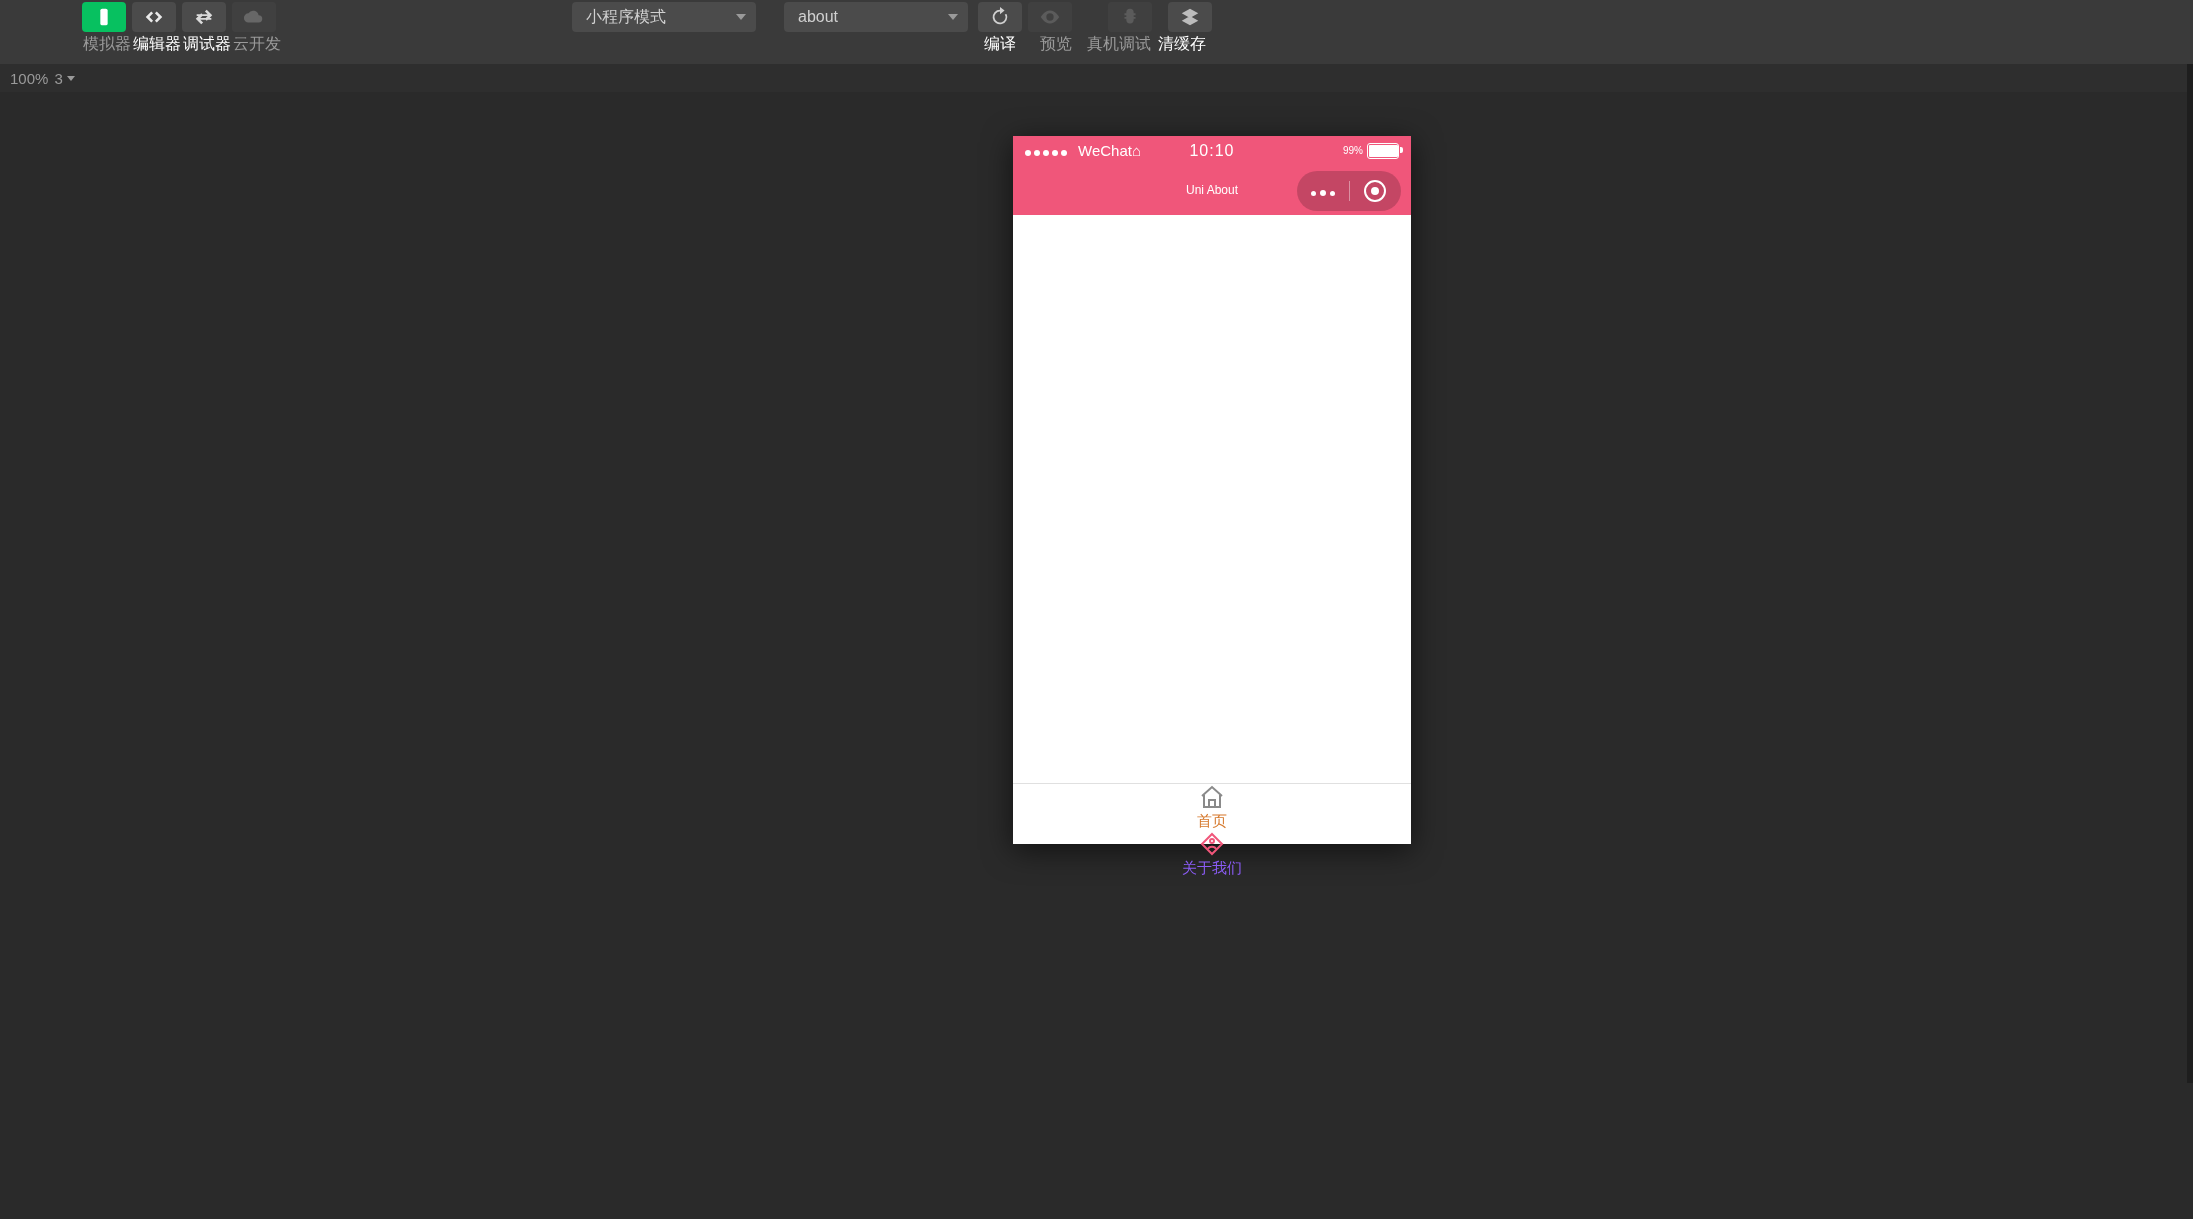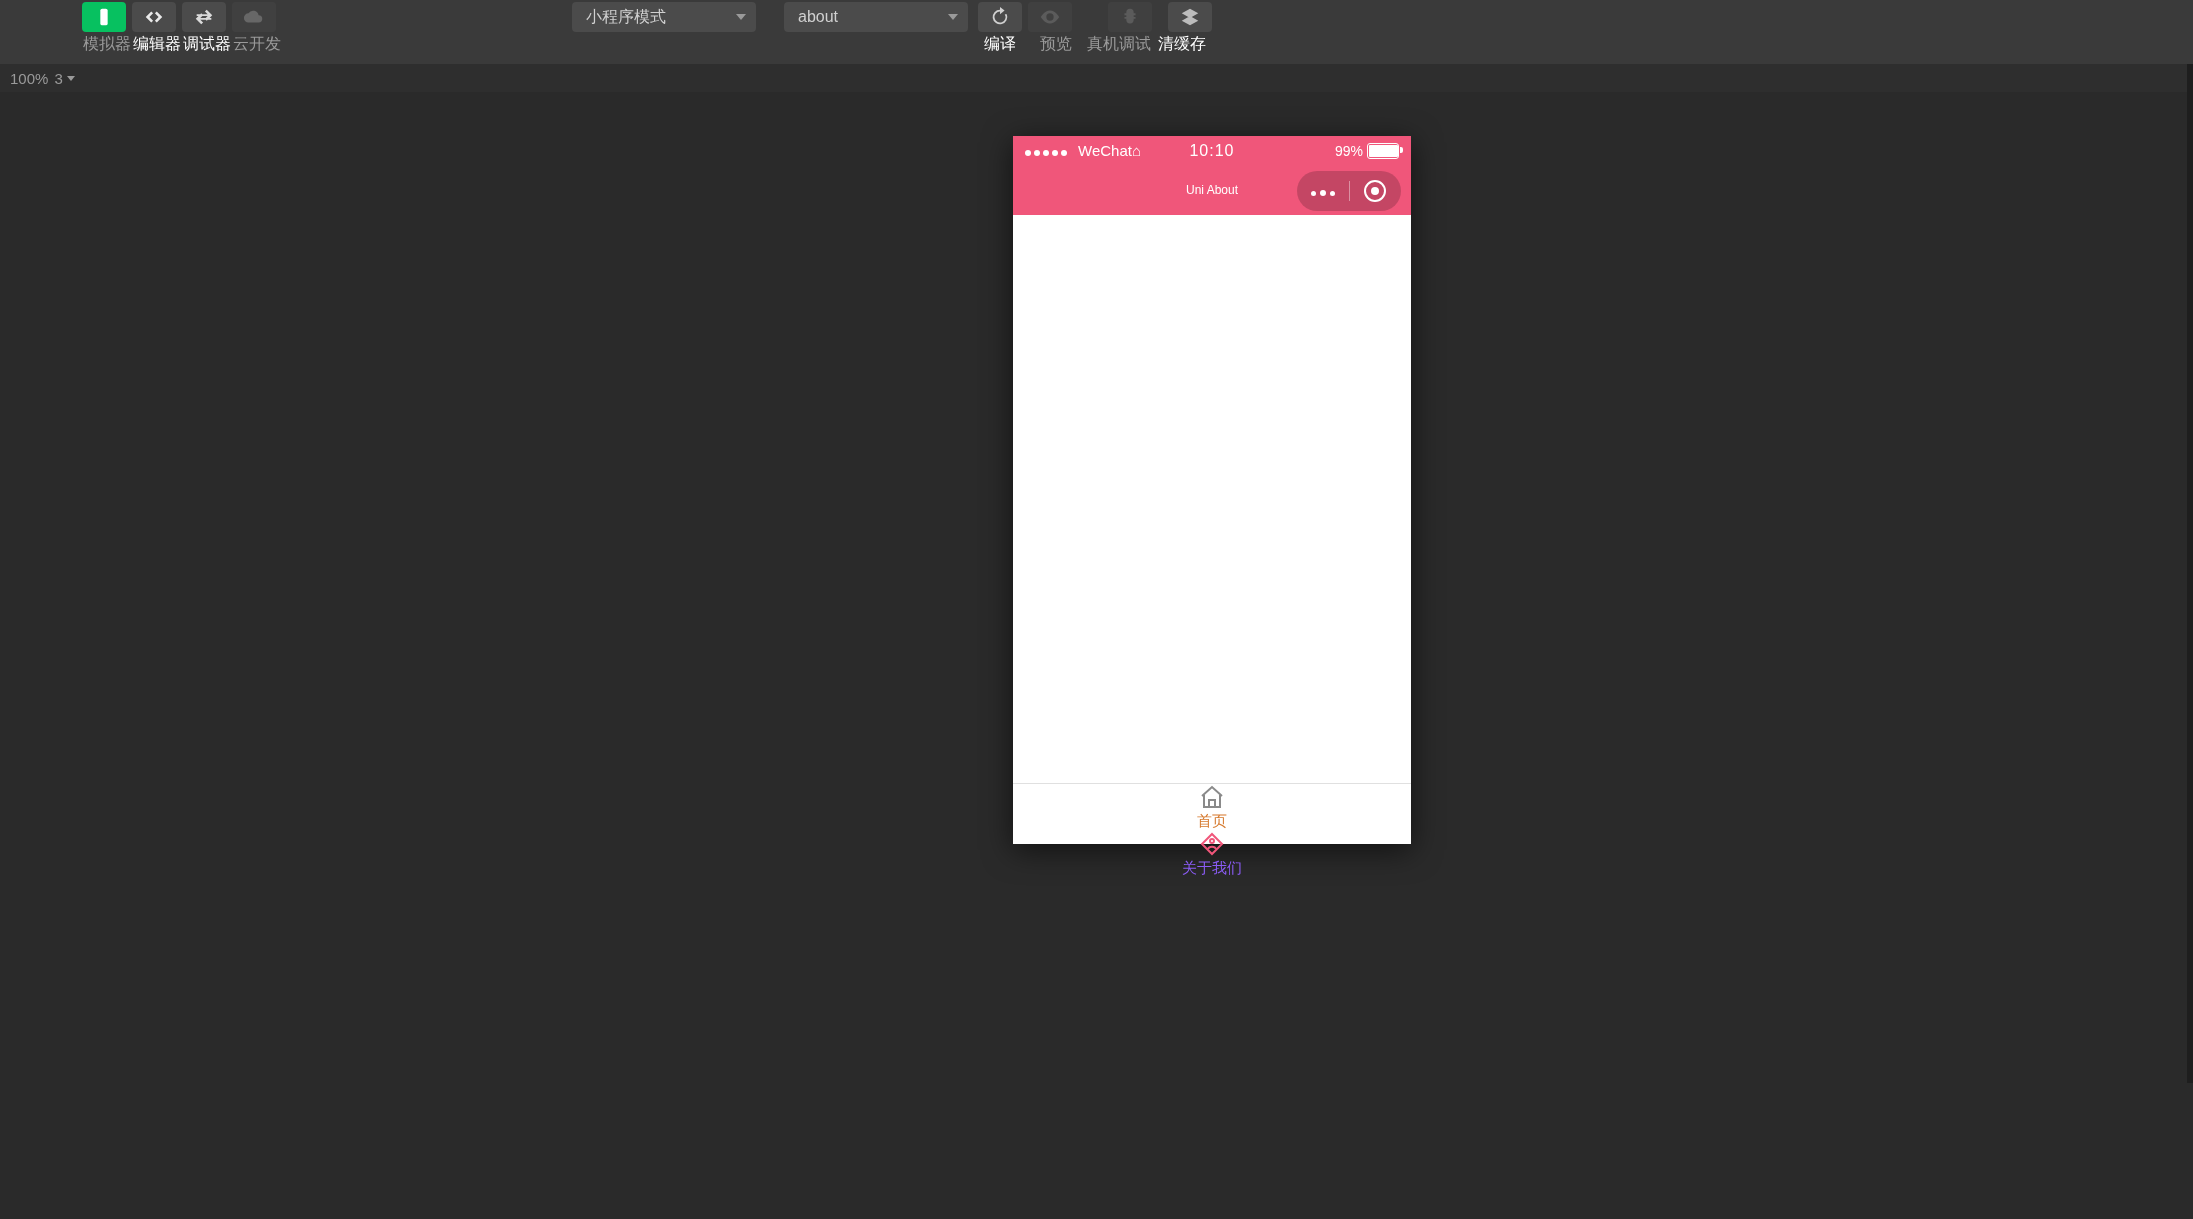--- a/index.html
+++ b/index.html
@@ -47,21 +47,21 @@
   .device{position:absolute;left:1013px;top:44px;width:398px;height:708px;background:#fff;border-radius:2px;box-shadow:0 6px 30px rgba(0,0,0,.6);}
 
   
   .ph-head{height:79px;background:#f0567a;color:#fff;}
   .ph-status{height:29px;display:flex;align-items:center;justify-content:space-between;padding:0 12px;font-size:15px;}
   .ph-status .sig{display:flex;align-items:center;}
   .ph-status .dots span{display:inline-block;width:6px;height:6px;border-radius:50%;background:#fff;margin-right:3px;}
   .ph-status .wifi{margin-left:8px;font-size:15px;}
   .ph-status .time{position:absolute;left:0;right:0;text-align:center;font-size:16px;letter-spacing:1px;}
   .ph-status .batt{display:flex;align-items:center;}
-  .ph-status .batt .pct{font-size:14px;margin-right:4px;}
+  .ph-status .batt .pct{font-size:10px;margin-right:4px;}
   .ph-status .batt .bicon{width:30px;height:14px;border:1.5px solid #fff;border-radius:3px;position:relative;}
   .ph-status .batt .bicon:after{content:"";position:absolute;right:-5px;top:3px;width:3px;height:6px;background:#fff;border-radius:0 2px 2px 0;}
   .ph-status .batt .bfill{position:absolute;left:1px;top:1px;bottom:1px;width:96%;background:#fff;border-radius:1px;}
 
   .ph-nav{height:50px;display:flex;align-items:center;justify-content:center;position:relative;}
   .ph-nav .title{font-size:12px;color:#fff;}
   .ph-nav .capsule{position:absolute;right:10px;top:6px;width:104px;height:40px;background:rgba(0,0,0,.18);border-radius:20px;display:flex;align-items:center;}
   .ph-nav .capsule .half{flex:1;display:flex;align-items:center;justify-content:center;}
   .ph-nav .capsule .div{width:1px;height:20px;background:rgba(255,255,255,.4);}
   .ph-nav .capsule .cdots span{display:inline-block;width:6px;height:6px;border-radius:50%;background:#fff;margin:0 2px;}

